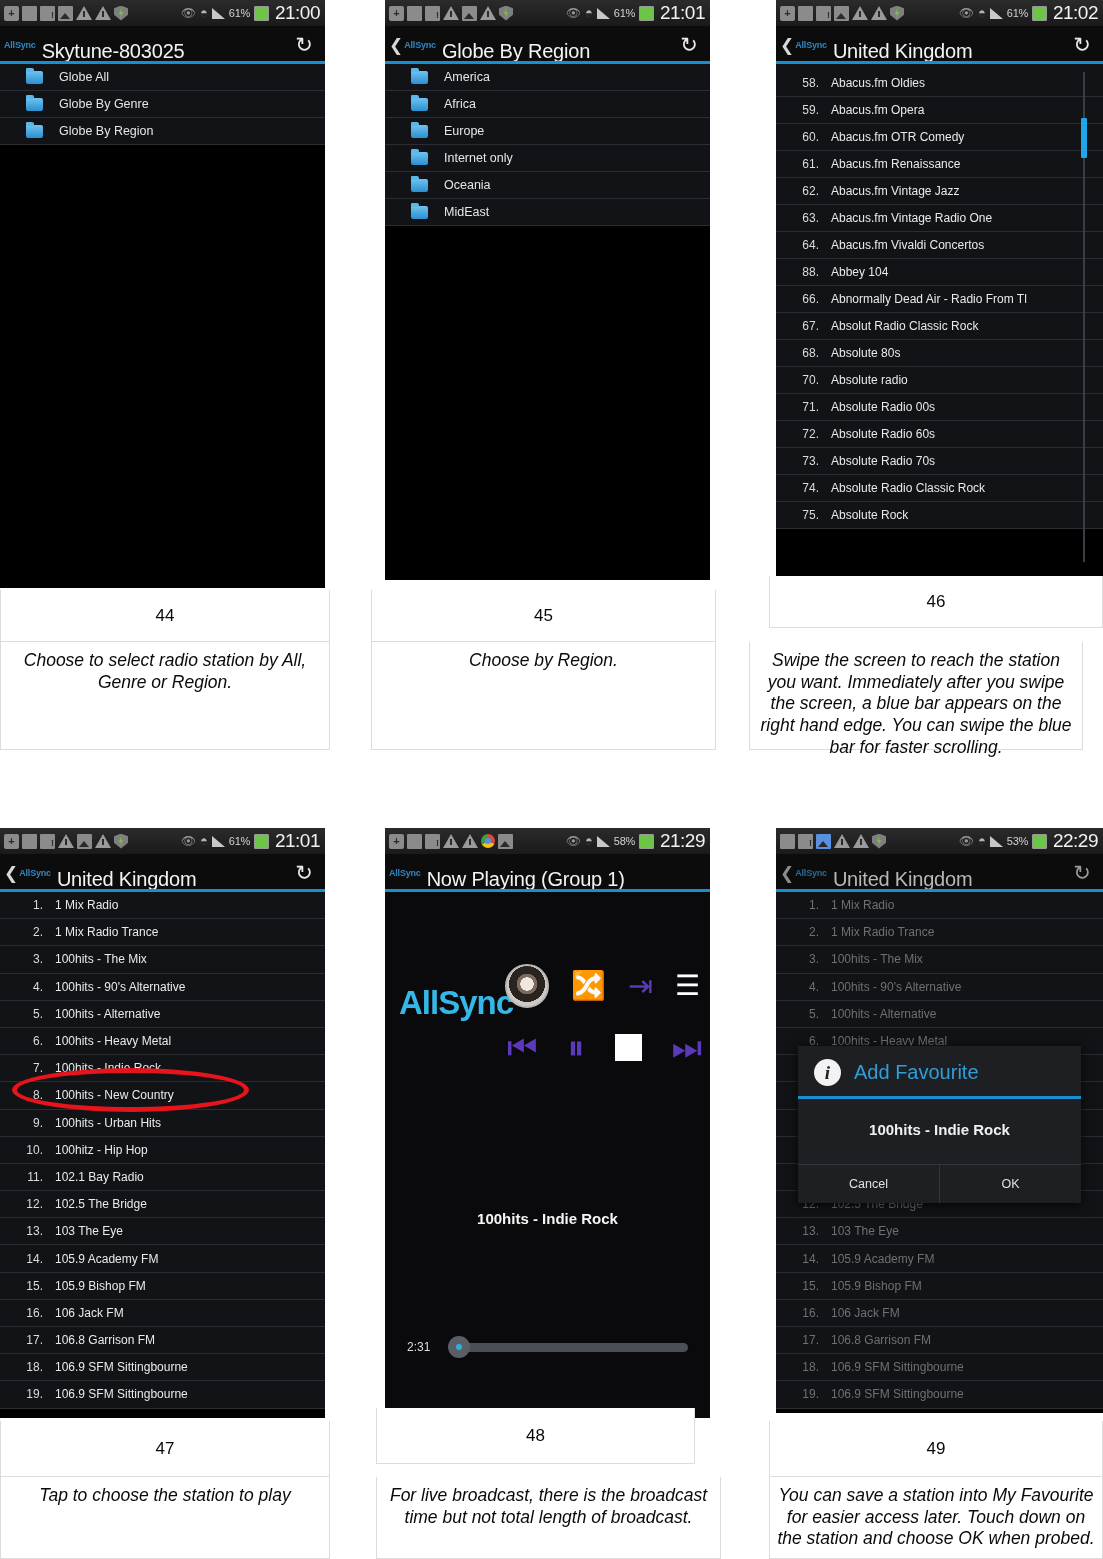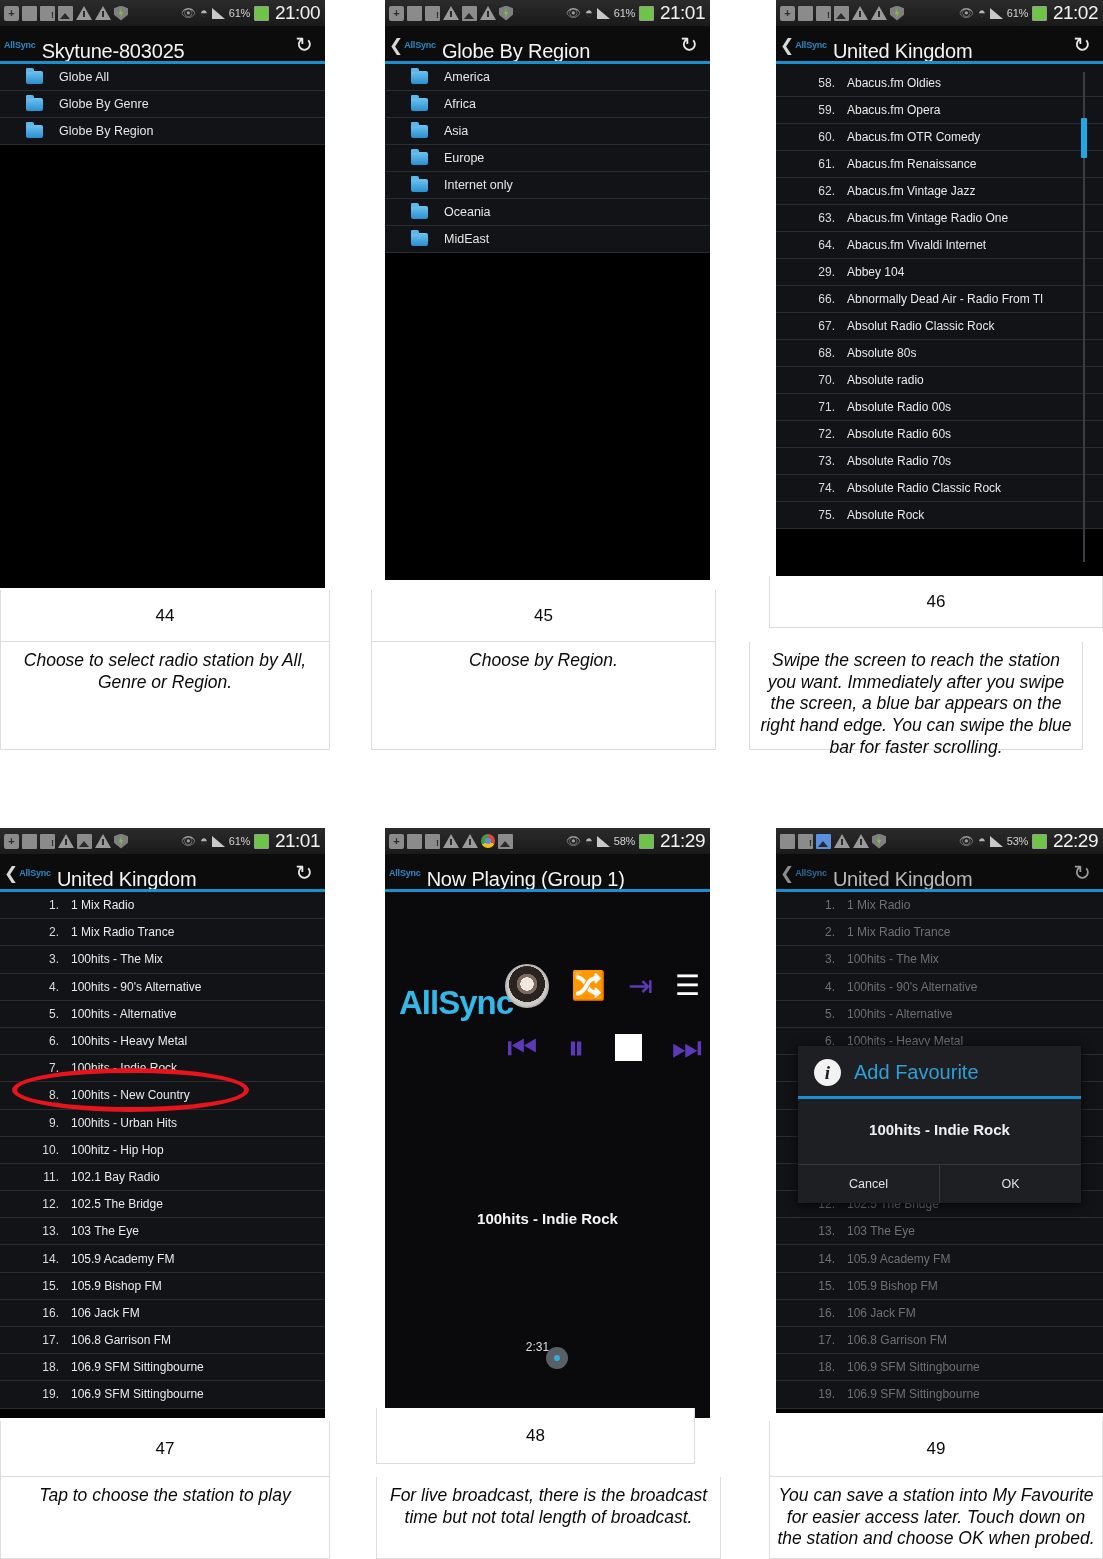--- a/index.html
+++ b/index.html
@@ -88,21 +88,21 @@
     width: 17px; height: 13px; margin-right: 16px; position: relative;
     background: linear-gradient(#6fc3ef,#2a8fd0);
     border-radius: 1px 2px 2px 2px;
   }
   .folder-icon::before {
     content:""; position:absolute; left:0; top:-3px; width:8px; height:4px;
     background:#5bb7ea; border-radius:1px 2px 0 0;
   }
   .folder-label { color:#e6e6e6; font-size: 12.5px; }
 
-  .row-station { height: 27px; padding-left: 25px; }
+  .row-station { height: 27px; padding-left: 9px; }
   .st-num { color:#dcdcdc; font-size: 12px; width: 34px; text-align: right; margin-right: 12px; }
   .st-name { color:#eaeaea; font-size: 12px; }
 
   .row-station.compact { height: 27.2px; }
 
   
   .scroll-track {
     position: absolute; top: 72px; bottom: 18px; right: 18px;
     width: 2px; background: #3a3d42;
   }
@@ -134,21 +134,21 @@
   .playlist-icon{ color: #ffffff; font-size: 28px; line-height: 1; }
 
   .np-controls { position: absolute; left: 122px; top: 138px; display: flex; align-items: center; gap: 30px; }
   .ctl { color: #5b39b8; font-size: 34px; line-height: 1; }
   .ctl-stop { width: 27px; height: 27px; background: #ffffff; }
 
   .np-track {
     position: absolute; left: 0; right: 0; top: 318px; text-align: center;
     color: #f5f5f5; font-size: 15px; font-weight: bold;
   }
-  .np-seekrow { position: absolute; left: 22px; right: 22px; top: 448px; display: flex; align-items: center; flex-direction: column; }
+  .np-seekrow { position: absolute; left: 22px; right: 22px; top: 448px; display: flex; align-items: center; }
   .np-time { color:#dedede; font-size: 12px; margin-right: 20px; }
   .np-seek { flex: 1; height: 9px; background: #4a4f55; border-radius: 5px; position: relative; }
   .np-thumbwrap {
     position: absolute; left: -2px; top: -7px; width: 22px; height: 22px;
     border-radius: 50%; background: #5a5f66;
     display: flex; align-items: center; justify-content: center;
   }
   .np-thumb { width: 6px; height: 6px; border-radius: 50%; background: #2bb0e0; }
   .dialog {
     position: absolute; left: 22px; right: 22px; top: 218px;
@@ -268,24 +268,20 @@
         <div class="row row-folder">
             <span class="folder-icon"></span>
             <span class="folder-label">America</span>
           </div>
         <div class="row row-folder">
             <span class="folder-icon"></span>
             <span class="folder-label">Africa</span>
           </div>
         <div class="row row-folder">
             <span class="folder-icon"></span>
-            <span class="folder-label">Asia</span>
-          </div>
-        <div class="row row-folder">
-            <span class="folder-icon"></span>
             <span class="folder-label">Europe</span>
           </div>
         <div class="row row-folder">
             <span class="folder-icon"></span>
             <span class="folder-label">Internet only</span>
           </div>
         <div class="row row-folder">
             <span class="folder-icon"></span>
             <span class="folder-label">Oceania</span>
           </div>
@@ -346,24 +342,24 @@
         <div class="row row-station">
             <span class="st-num">62.</span>
             <span class="st-name">Abacus.fm Vintage Jazz</span>
           </div>
         <div class="row row-station">
             <span class="st-num">63.</span>
             <span class="st-name">Abacus.fm Vintage Radio One</span>
           </div>
         <div class="row row-station">
             <span class="st-num">64.</span>
-            <span class="st-name">Abacus.fm Vivaldi Internet</span>
-          </div>
-        <div class="row row-station">
-            <span class="st-num">29.</span>
+            <span class="st-name">Abacus.fm Vivaldi Concertos</span>
+          </div>
+        <div class="row row-station">
+            <span class="st-num">88.</span>
             <span class="st-name">Abbey 104</span>
           </div>
         <div class="row row-station">
             <span class="st-num">66.</span>
             <span class="st-name">Abnormally Dead Air - Radio From Tl</span>
           </div>
         <div class="row row-station">
             <span class="st-num">67.</span>
             <span class="st-name">Absolut Radio Classic Rock</span>
           </div>

